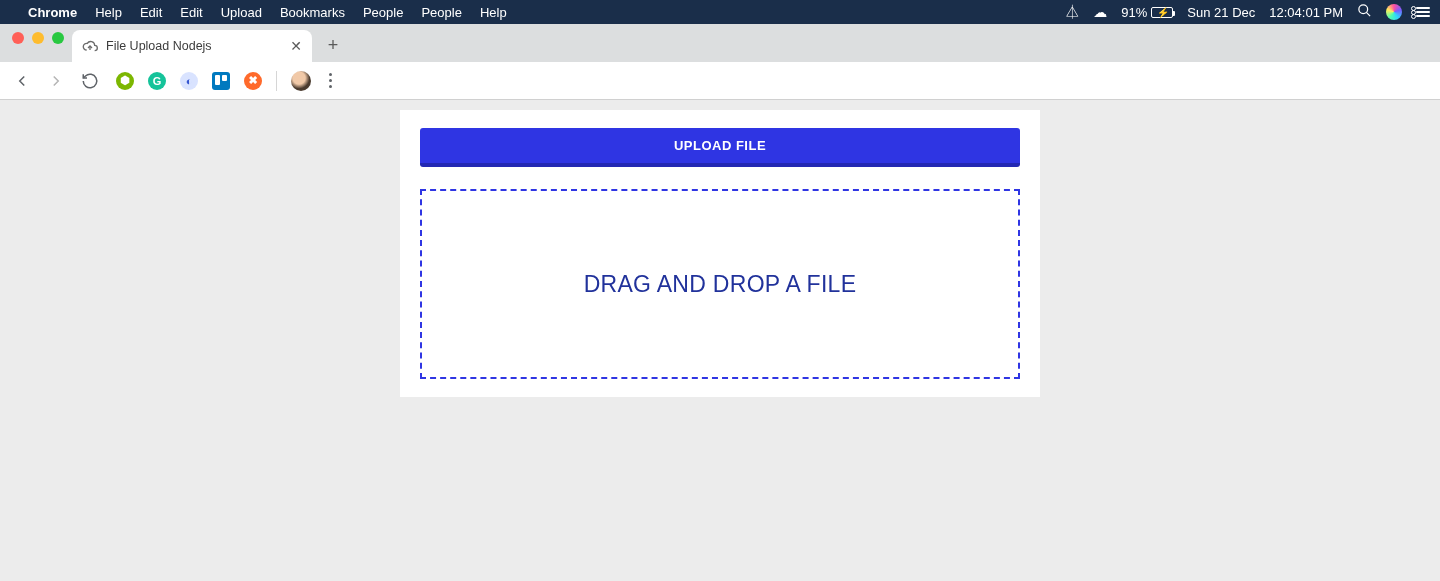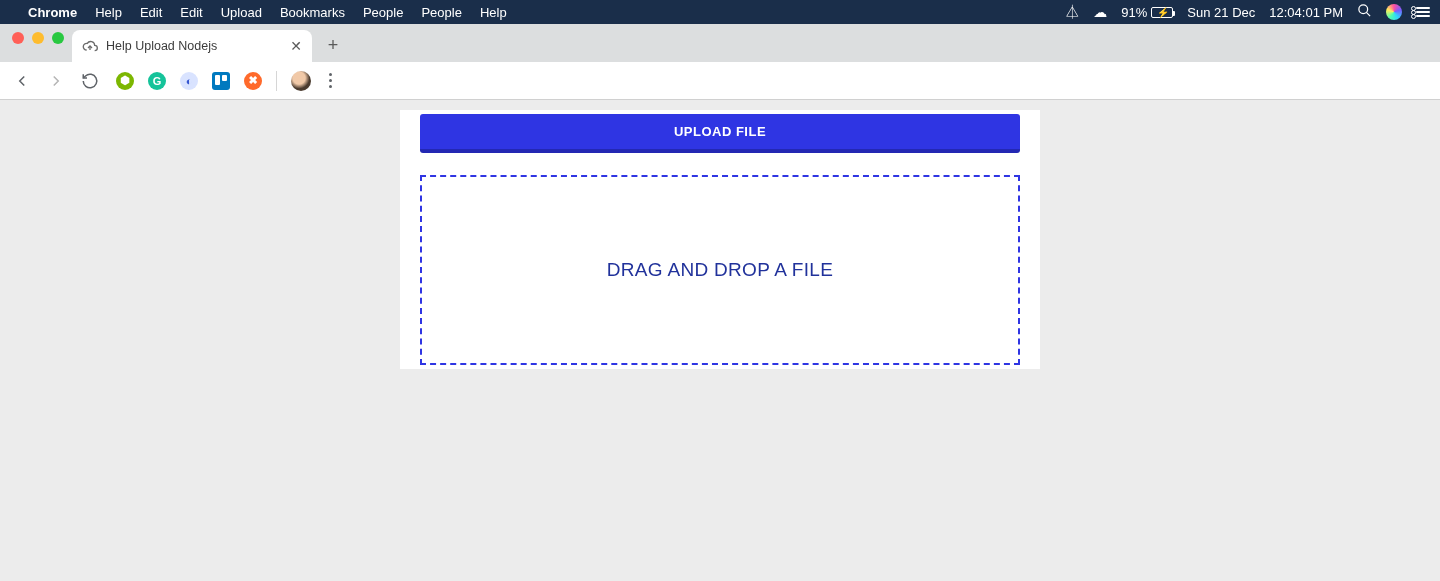--- a/index.html
+++ b/index.html
@@ -109,21 +109,21 @@
   .viewport {
     width:100%;
     background:#ececec;
     display:flex;
     justify-content:center;
     padding-top:10px;
   }
   .card {
     width:640px;
     background:#fff;
-    padding:4px 20px;
+    padding:18px 20px;
   }
   .upload-btn {
     width:100%;
     background:#2f35e3;
     border:none;
     border-bottom:4px solid #2328b3;
     color:#fff;
     font-weight:700;
     font-size:13px;
     letter-spacing:0.5px;
@@ -132,21 +132,21 @@
     cursor:pointer;
   }
   .dropzone {
     margin-top:22px;
     border:2.5px dashed #2f35e3;
     height:190px;
     display:flex;
     align-items:center;
     justify-content:center;
     color:#21329b;
-    font-size:19px;
+    font-size:23px;
     letter-spacing:0.3px;
   }
 </style>
 </head>
 <body>
 
 <div class="menubar">
   <div class="menubar-left">
     <span class="apple-logo menubar-item"></span>
     <span class="menubar-item bold">Chrome</span>
@@ -192,21 +192,21 @@
     <span class="wc green"></span>
   </div>
   <div class="tab">
     <span class="favicon">
       <svg viewBox="0 0 24 24" width="16" height="16" fill="none" stroke="#6b6b6b" stroke-width="2">
           <path d="M7 18a5 5 0 1 1 .9-9.9A6 6 0 0 1 19 11a4 4 0 0 1 0 8"></path>
           <path d="M12 12v6"></path>
           <path d="m9 15 3-3 3 3"></path>
         </svg>
     </span>
-    <span>Help Upload Nodejs</span>
+    <span>File Upload Nodejs</span>
     <span class="close">✕</span>
   </div>
   <div class="newtab">+</div>
 </div>
 
 <div class="chrome-toolbar">
   <div class="navbtn">
     <svg viewBox="0 0 24 24" fill="none" stroke="currentColor" stroke-width="2">
         <path d="M15 18l-6-6 6-6"></path>
       </svg>

